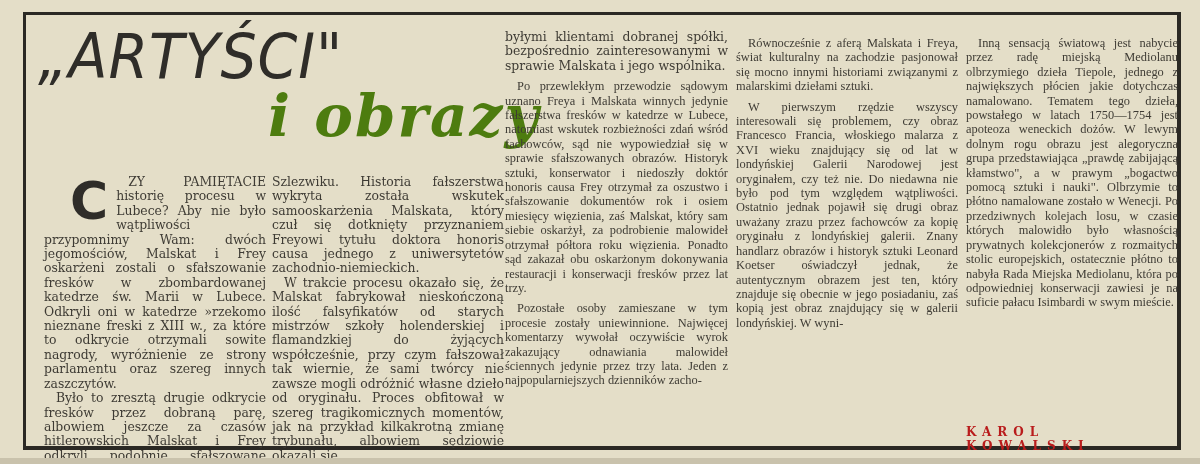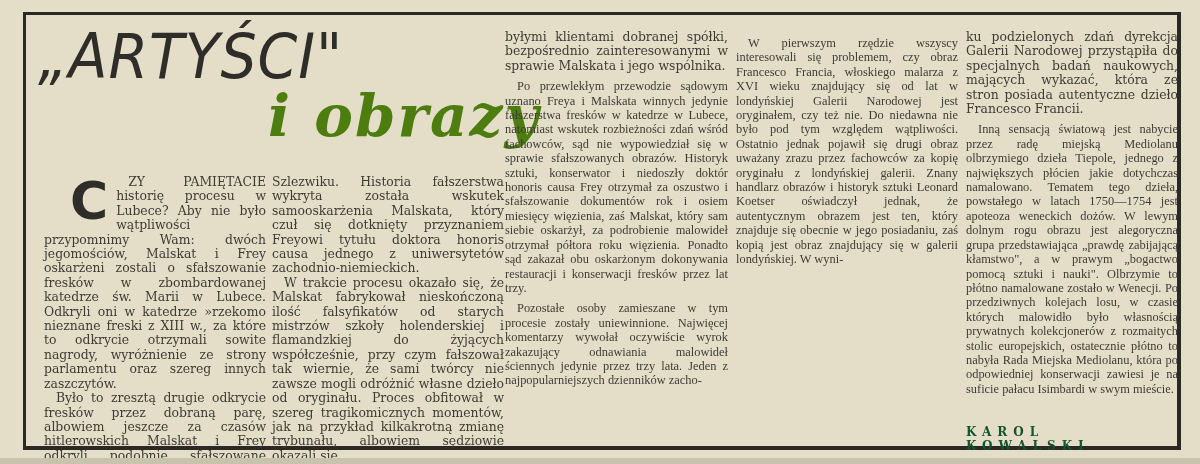--- a/index.html
+++ b/index.html
@@ -44,21 +44,21 @@
   .c3 { left:505px; top:30px; width:223px; }
   .c4 { left:736px; top:30px; width:222px; }
   .c5 { left:966px; top:30px; width:212px; }
   .dropcap {
     float:left; font-family:"DejaVu Sans", sans-serif; font-weight:700;
     font-size:52px; line-height:44px; margin:4px 8px 0 14px; color:#2f2d29;
   }
   .lead { text-indent:0; }
   .signature {
     position:absolute; left:966px; top:425px; width:212px;
-    font-weight:700; font-size:12px; letter-spacing:6px; color:#14532d;
+    font-weight:700; font-size:12px; letter-spacing:6px; color:#b91c1c;
   }
 </style>
 </head>
 <body>
 
 <div class="page">
   <div class="frame"></div>
 
   <div class="title-main">„ARTYŚCI"</div>
   <div class="title-sub">i obrazy</div>
@@ -73,24 +73,24 @@
     <p>W trakcie procesu okazało się, że Malskat fabrykował nieskończoną ilość falsyfikatów od starych mistrzów szkoły holenderskiej i flamandzkiej do żyjących współcześnie, przy czym fałszował tak wiernie, że sami twórcy nie zawsze mogli odróżnić własne dzieło od oryginału. Proces obfitował w szereg tragikomicznych momentów, jak na przykład kilkakrotną zmianę trybunału, albowiem sędziowie okazali się</p>
   </div>
 
   <div class="col c3">
     <p class="noindent">byłymi klientami dobranej spółki, bezpośrednio zainteresowanymi w sprawie Malskata i jego wspólnika.</p>
     <p class="gap">Po przewlekłym przewodzie sądowym uznano Freya i Malskata winnych jedynie fałszerstwa fresków w katedrze w Lubece, natomiast wskutek rozbieżności zdań wśród fachowców, sąd nie wypowiedział się w sprawie sfałszowanych obrazów. Historyk sztuki, konserwator i niedoszły doktór honoris causa Frey otrzymał za oszustwo i sfałszowanie dokumentów rok i osiem miesięcy więzienia, zaś Malskat, który sam siebie oskarżył, za podrobienie malowideł otrzymał półtora roku więzienia. Ponadto sąd zakazał obu oskarżonym dokonywania restauracji i konserwacji fresków przez lat trzy.</p>
     <p class="gap">Pozostałe osoby zamieszane w tym procesie zostały uniewinnione. Najwięcej komentarzy wywołał oczywiście wyrok zakazujący odnawiania malowideł ściennych jedynie przez trzy lata. Jeden z najpopularniejszych dzienników zacho-</p>
   </div>
 
   <div class="col c4">
+    <p class="gap">Równocześnie z aferą Malskata i Freya, świat kulturalny na zachodzie pasjonował się mocno innymi historiami związanymi z malarskimi dziełami sztuki.</p>
     <p class="gap">W pierwszym rzędzie wszyscy interesowali się problemem, czy obraz Francesco Francia, włoskiego malarza z XVI wieku znajdujący się od lat w londyńskiej Galerii Narodowej jest oryginałem, czy też nie. Do niedawna nie było pod tym względem wątpliwości. Ostatnio jednak pojawił się drugi obraz uważany zrazu przez fachowców za kopię oryginału z londyńskiej galerii. Znany handlarz obrazów i historyk sztuki Leonard Koetser oświadczył jednak, że autentycznym obrazem jest ten, który znajduje się obecnie w jego posiadaniu, zaś kopią jest obraz znajdujący się w galerii londyńskiej. W wyni-</p>
   </div>
 
   <div class="col c5">
-    <p class="noindent">ku podzielonych zdań dyrekcja Galerii Narodowej przystąpiła do specjalnych badań naukowych, mających wykazać, która ze stron posiada autentyczne dzieło Francesco Francii.</p>
     <p class="gap">Inną sensacją światową jest nabycie przez radę miejską Mediolanu olbrzymiego dzieła Tiepole, jednego z największych płócien jakie dotychczas namalowano. Tematem tego dzieła, powstałego w latach 1750—1754 jest apoteoza weneckich dożów. W lewym dolnym rogu obrazu jest alegoryczna grupa przedstawiająca „prawdę zabijającą kłamstwo", a w prawym „bogactwo pomocą sztuki i nauki". Olbrzymie to płótno namalowane zostało w Wenecji. Po przedziwnych kolejach losu, w czasie których malowidło było własnością prywatnych kolekcjonerów z rozmaitych stolic europejskich, ostatecznie płótno to nabyła Rada Miejska Mediolanu, która po odpowiedniej konserwacji zawiesi je na suficie pałacu Isimbardi w swym mieście.</p>
   </div>
 
   <div class="signature">KAROL KOWALSKI</div>
 
   <div class="bottom-strip"></div>
 </div>
 
 </body></html>

